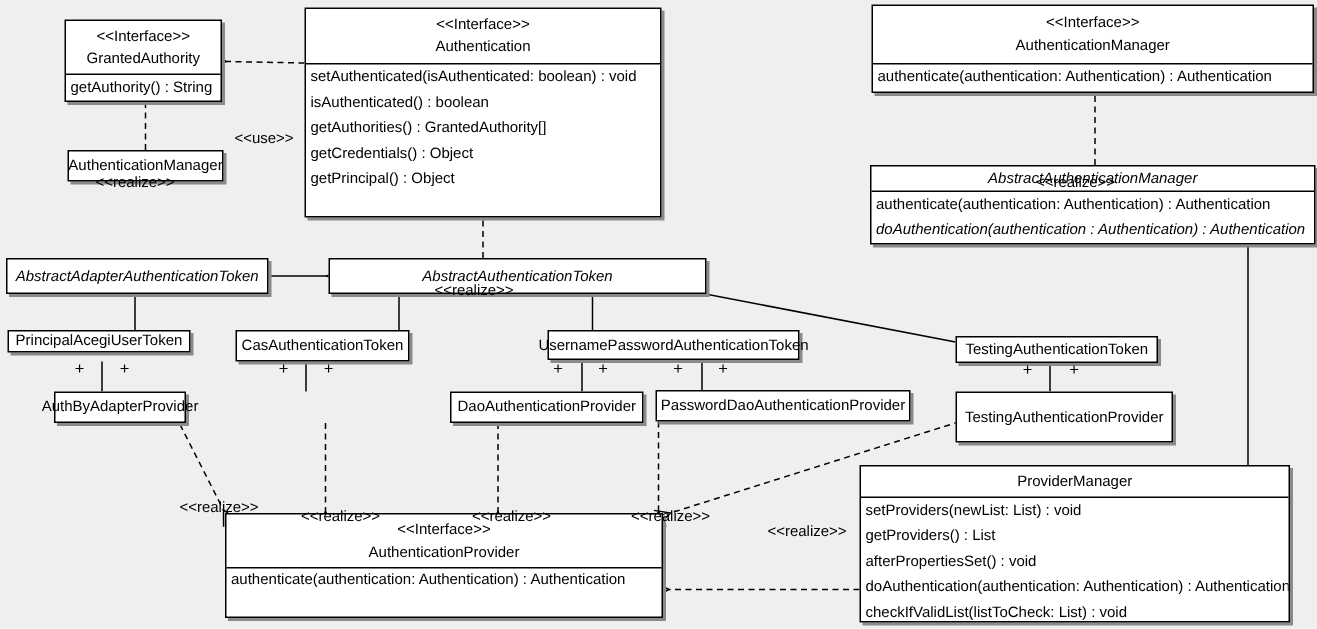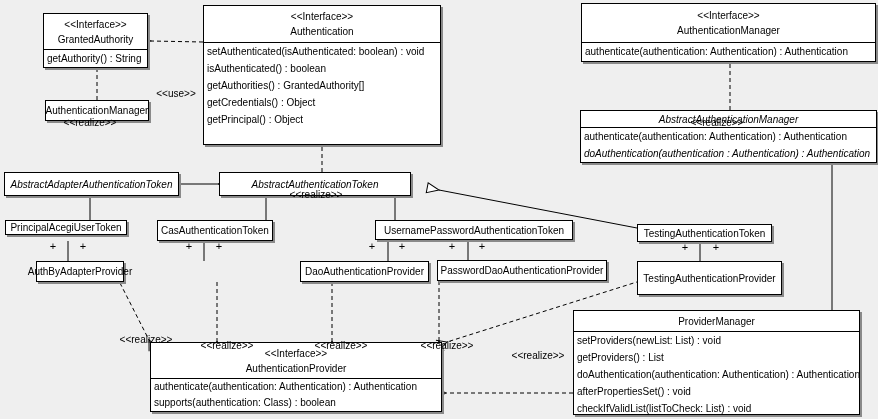--- a/index.html
+++ b/index.html
@@ -104,33 +104,33 @@
     <div class="methods">
       <div class="m">authenticate(authentication: Authentication) : Authentication</div>
       <div class="m it">doAuthentication(authentication : Authentication) : Authentication</div>
     </div>
   </div>
 
   <div class="box nameonly" style="left:4px;top:172px;width:175px;height:24px">
     <div class="cname it">AbstractAdapterAuthenticationToken</div>
   </div>
 
-  <div class="box nameonly" style="left:219px;top:172px;width:192px;height:24px">
+  <div class="box nameonly" style="left:219px;top:172px;width:252px;height:24px">
     <div class="cname it">AbstractAuthenticationToken</div>
   </div>
 
   <div class="box nameonly" style="left:5px;top:220px;width:122px;height:15px">
     <div class="cname">PrincipalAcegiUserToken</div>
   </div>
 
   <div class="box nameonly" style="left:157px;top:220px;width:116px;height:21px">
     <div class="cname">CasAuthenticationToken</div>
   </div>
 
-  <div class="box nameonly" style="left:375px;top:220px;width:198px;height:20px">
+  <div class="box nameonly" style="left:365px;top:220px;width:168px;height:20px">
     <div class="cname">UsernamePasswordAuthenticationToken</div>
   </div>
 
   <div class="box nameonly" style="left:637px;top:224px;width:135px;height:18px">
     <div class="cname">TestingAuthenticationToken</div>
   </div>
 
   <div class="box nameonly" style="left:36px;top:261px;width:88px;height:21px">
     <div class="cname">AuthByAdapterProvider</div>
   </div>
@@ -148,34 +148,33 @@
     <div class="cname">TestingAuthenticationProvider</div>
   </div>
 
   <div class="box" style="left:573px;top:310px;width:287px;height:105px">
     <div class="title" style="height:21px">
       <div class="cname">ProviderManager</div>
     </div>
     <div class="methods">
       <div class="m">setProviders(newList: List) : void</div>
       <div class="m">getProviders() : List</div>
+      <div class="m">afterPropertiesSet() : void</div>
       <div class="m">doAuthentication(authentication: Authentication) : Authentication</div>
-      <div class="m">afterPropertiesSet() : void</div>
       <div class="m">checkIfValidList(listToCheck: List) : void</div>
     </div>
   </div>
 
   <div class="box" style="left:150px;top:342px;width:292px;height:70px">
     <div class="title" style="height:36px">
       <div>&lt;&lt;Interface&gt;&gt;</div>
       <div class="cname">AuthenticationProvider</div>
     </div>
     <div class="methods">
       <div class="m" style="line-height:16px">authenticate(authentication: Authentication) : Authentication</div>
-      <div class="m" style="line-height:16px">supports(authentication: Class) : boolean</div>
     </div>
   </div>
 
   <div class="elabel" style="left:90px;top:87px">&lt;&lt;realize&gt;&gt;</div>
   <div class="elabel" style="left:316px;top:159px">&lt;&lt;realize&gt;&gt;</div>
   <div class="elabel" style="left:717px;top:87px">&lt;&lt;realize&gt;&gt;</div>
   <div class="elabel" style="left:146px;top:304px">&lt;&lt;realize&gt;&gt;</div>
   <div class="elabel" style="left:227px;top:310px">&lt;&lt;realize&gt;&gt;</div>
   <div class="elabel" style="left:341px;top:310px">&lt;&lt;realize&gt;&gt;</div>
   <div class="elabel" style="left:447px;top:310px">&lt;&lt;realize&gt;&gt;</div>

